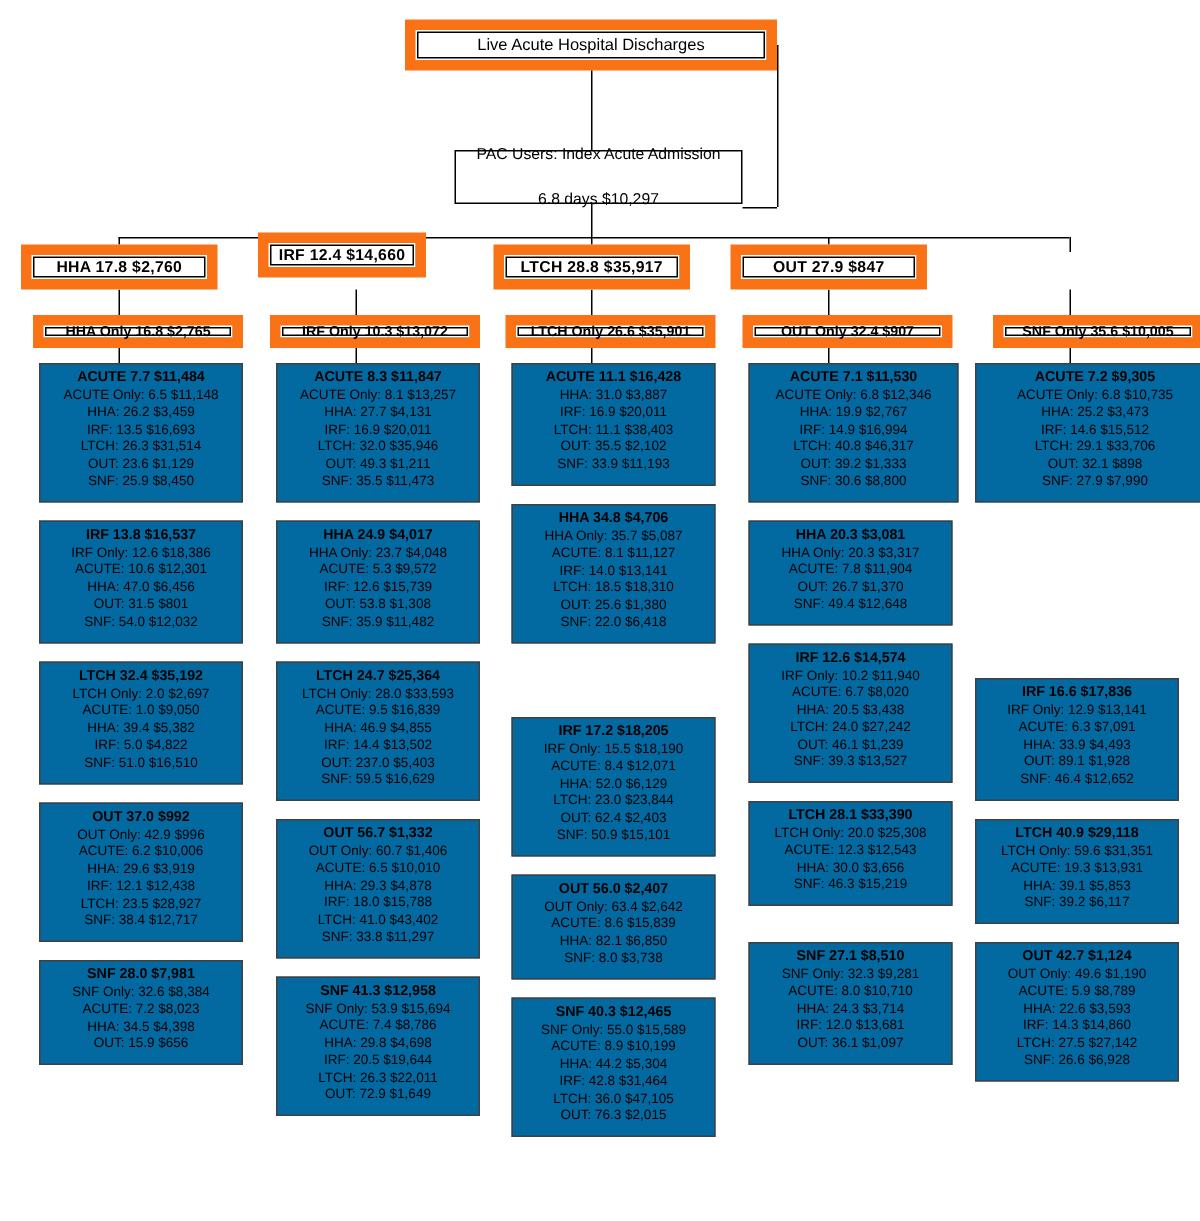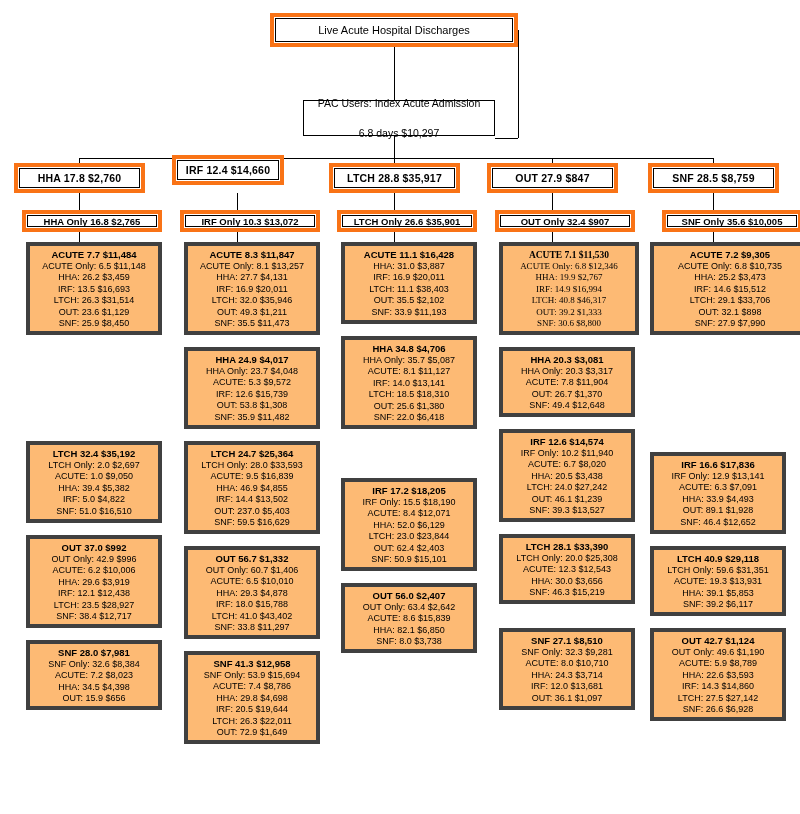--- a/index.html
+++ b/index.html
@@ -24,21 +24,21 @@
   
   .box {
     position: absolute;
     background: #ffffff;
     border: 1px solid #000000;
     box-sizing: border-box;
     text-align: center;
   }
   .dbl {
     
-    border: 4px solid #f97316;
+    border: 7px solid #f97316;
     box-shadow: 0 0 0 1px #ffffff inset, 0 0 0 2px #000000 inset;
     padding: 3px;
   }
 
   
   .top-node {
     font-size: 11px;
     line-height: 14px;
     display: flex;
     align-items: center;
@@ -66,22 +66,22 @@
     font-size: 9.5px;
     font-weight: bold;
     display: flex;
     align-items: center;
     justify-content: center;
   }
 
   
   .card {
     position: absolute;
-    background: #fdba74;
-    border: 4px solid #404040;
+    background: #0369a1;
+    border: 1px solid #404040;
     box-sizing: border-box;
     text-align: center;
     padding: 3px 2px 4px 2px;
     font-size: 9px;
     line-height: 11.4px;
   }
   .card .hdr {
     font-weight: bold;
     font-size: 9.5px;
     line-height: 12px;
@@ -154,20 +154,28 @@
   <div class="card" style="left:26px; top:242px; width:136px; height:93px;">
     <span class="hdr">ACUTE 7.7 $11,484</span>
     <span class="ln">ACUTE Only: 6.5 $11,148</span>
     <span class="ln">HHA: 26.2 $3,459</span>
     <span class="ln">IRF: 13.5 $16,693</span>
     <span class="ln">LTCH: 26.3 $31,514</span>
     <span class="ln">OUT: 23.6 $1,129</span>
     <span class="ln">SNF: 25.9 $8,450</span>
   </div>
 
+  <div class="card" style="left:26px; top:347px; width:136px; height:82px;">
+    <span class="hdr">IRF 13.8 $16,537</span>
+    <span class="ln">IRF Only: 12.6 $18,386</span>
+    <span class="ln">ACUTE: 10.6 $12,301</span>
+    <span class="ln">HHA: 47.0 $6,456</span>
+    <span class="ln">OUT: 31.5 $801</span>
+    <span class="ln">SNF: 54.0 $12,032</span>
+  </div>
 
   <div class="card" style="left:26px; top:441px; width:136px; height:82px;">
     <span class="hdr">LTCH 32.4 $35,192</span>
     <span class="ln">LTCH Only: 2.0 $2,697</span>
     <span class="ln">ACUTE: 1.0 $9,050</span>
     <span class="ln">HHA: 39.4 $5,382</span>
     <span class="ln">IRF: 5.0 $4,822</span>
     <span class="ln">SNF: 51.0 $16,510</span>
   </div>
 
@@ -282,29 +290,38 @@
   </div>
 
   <div class="card" style="left:341px; top:583px; width:136px; height:70px;">
     <span class="hdr">OUT 56.0 $2,407</span>
     <span class="ln">OUT Only: 63.4 $2,642</span>
     <span class="ln">ACUTE: 8.6 $15,839</span>
     <span class="ln">HHA: 82.1 $6,850</span>
     <span class="ln">SNF: 8.0 $3,738</span>
   </div>
 
+  <div class="card" style="left:341px; top:665px; width:136px; height:93px;">
+    <span class="hdr">SNF 40.3 $12,465</span>
+    <span class="ln">SNF Only: 55.0 $15,589</span>
+    <span class="ln">ACUTE: 8.9 $10,199</span>
+    <span class="ln">HHA: 44.2 $5,304</span>
+    <span class="ln">IRF: 42.8 $31,464</span>
+    <span class="ln">LTCH: 36.0 $47,105</span>
+    <span class="ln">OUT: 76.3 $2,015</span>
+  </div>
 
   <div class="box dbl setting-head" style="left:487px; top:163px; width:131px; height:30px;">
     <span>OUT 27.9 $847</span>
   </div>
   <div class="box dbl only-head" style="left:495px; top:210px; width:140px; height:22px;">
     <span>OUT Only 32.4 $907</span>
   </div>
 
-  <div class="card" style="left:499px; top:242px; width:140px; height:93px;font-family:Liberation Serif, serif;">
+  <div class="card" style="left:499px; top:242px; width:140px; height:93px;">
     <span class="hdr">ACUTE 7.1 $11,530</span>
     <span class="ln">ACUTE Only: 6.8 $12,346</span>
     <span class="ln">HHA: 19.9 $2,767</span>
     <span class="ln">IRF: 14.9 $16,994</span>
     <span class="ln">LTCH: 40.8 $46,317</span>
     <span class="ln">OUT: 39.2 $1,333</span>
     <span class="ln">SNF: 30.6 $8,800</span>
   </div>
 
   <div class="card" style="left:499px; top:347px; width:136px; height:70px;">
@@ -335,23 +352,20 @@
 
   <div class="card" style="left:499px; top:628px; width:136px; height:82px;">
     <span class="hdr">SNF 27.1 $8,510</span>
     <span class="ln">SNF Only: 32.3 $9,281</span>
     <span class="ln">ACUTE: 8.0 $10,710</span>
     <span class="ln">HHA: 24.3 $3,714</span>
     <span class="ln">IRF: 12.0 $13,681</span>
     <span class="ln">OUT: 36.1 $1,097</span>
   </div>
 
-  <div class="box dbl setting-head" style="left:648px; top:163px; width:131px; height:30px;">
-    <span>SNF 28.5 $8,759</span>
-  </div>
   <div class="box dbl only-head" style="left:646px; top:210px; width:140px; height:22px;margin-left:16px;">
     <span>SNF Only 35.6 $10,005</span>
   </div>
 
   <div class="card" style="left:650px; top:242px; width:160px; height:93px;">
     <span class="hdr">ACUTE 7.2 $9,305</span>
     <span class="ln">ACUTE Only: 6.8 $10,735</span>
     <span class="ln">HHA: 25.2 $3,473</span>
     <span class="ln">IRF: 14.6 $15,512</span>
     <span class="ln">LTCH: 29.1 $33,706</span>

